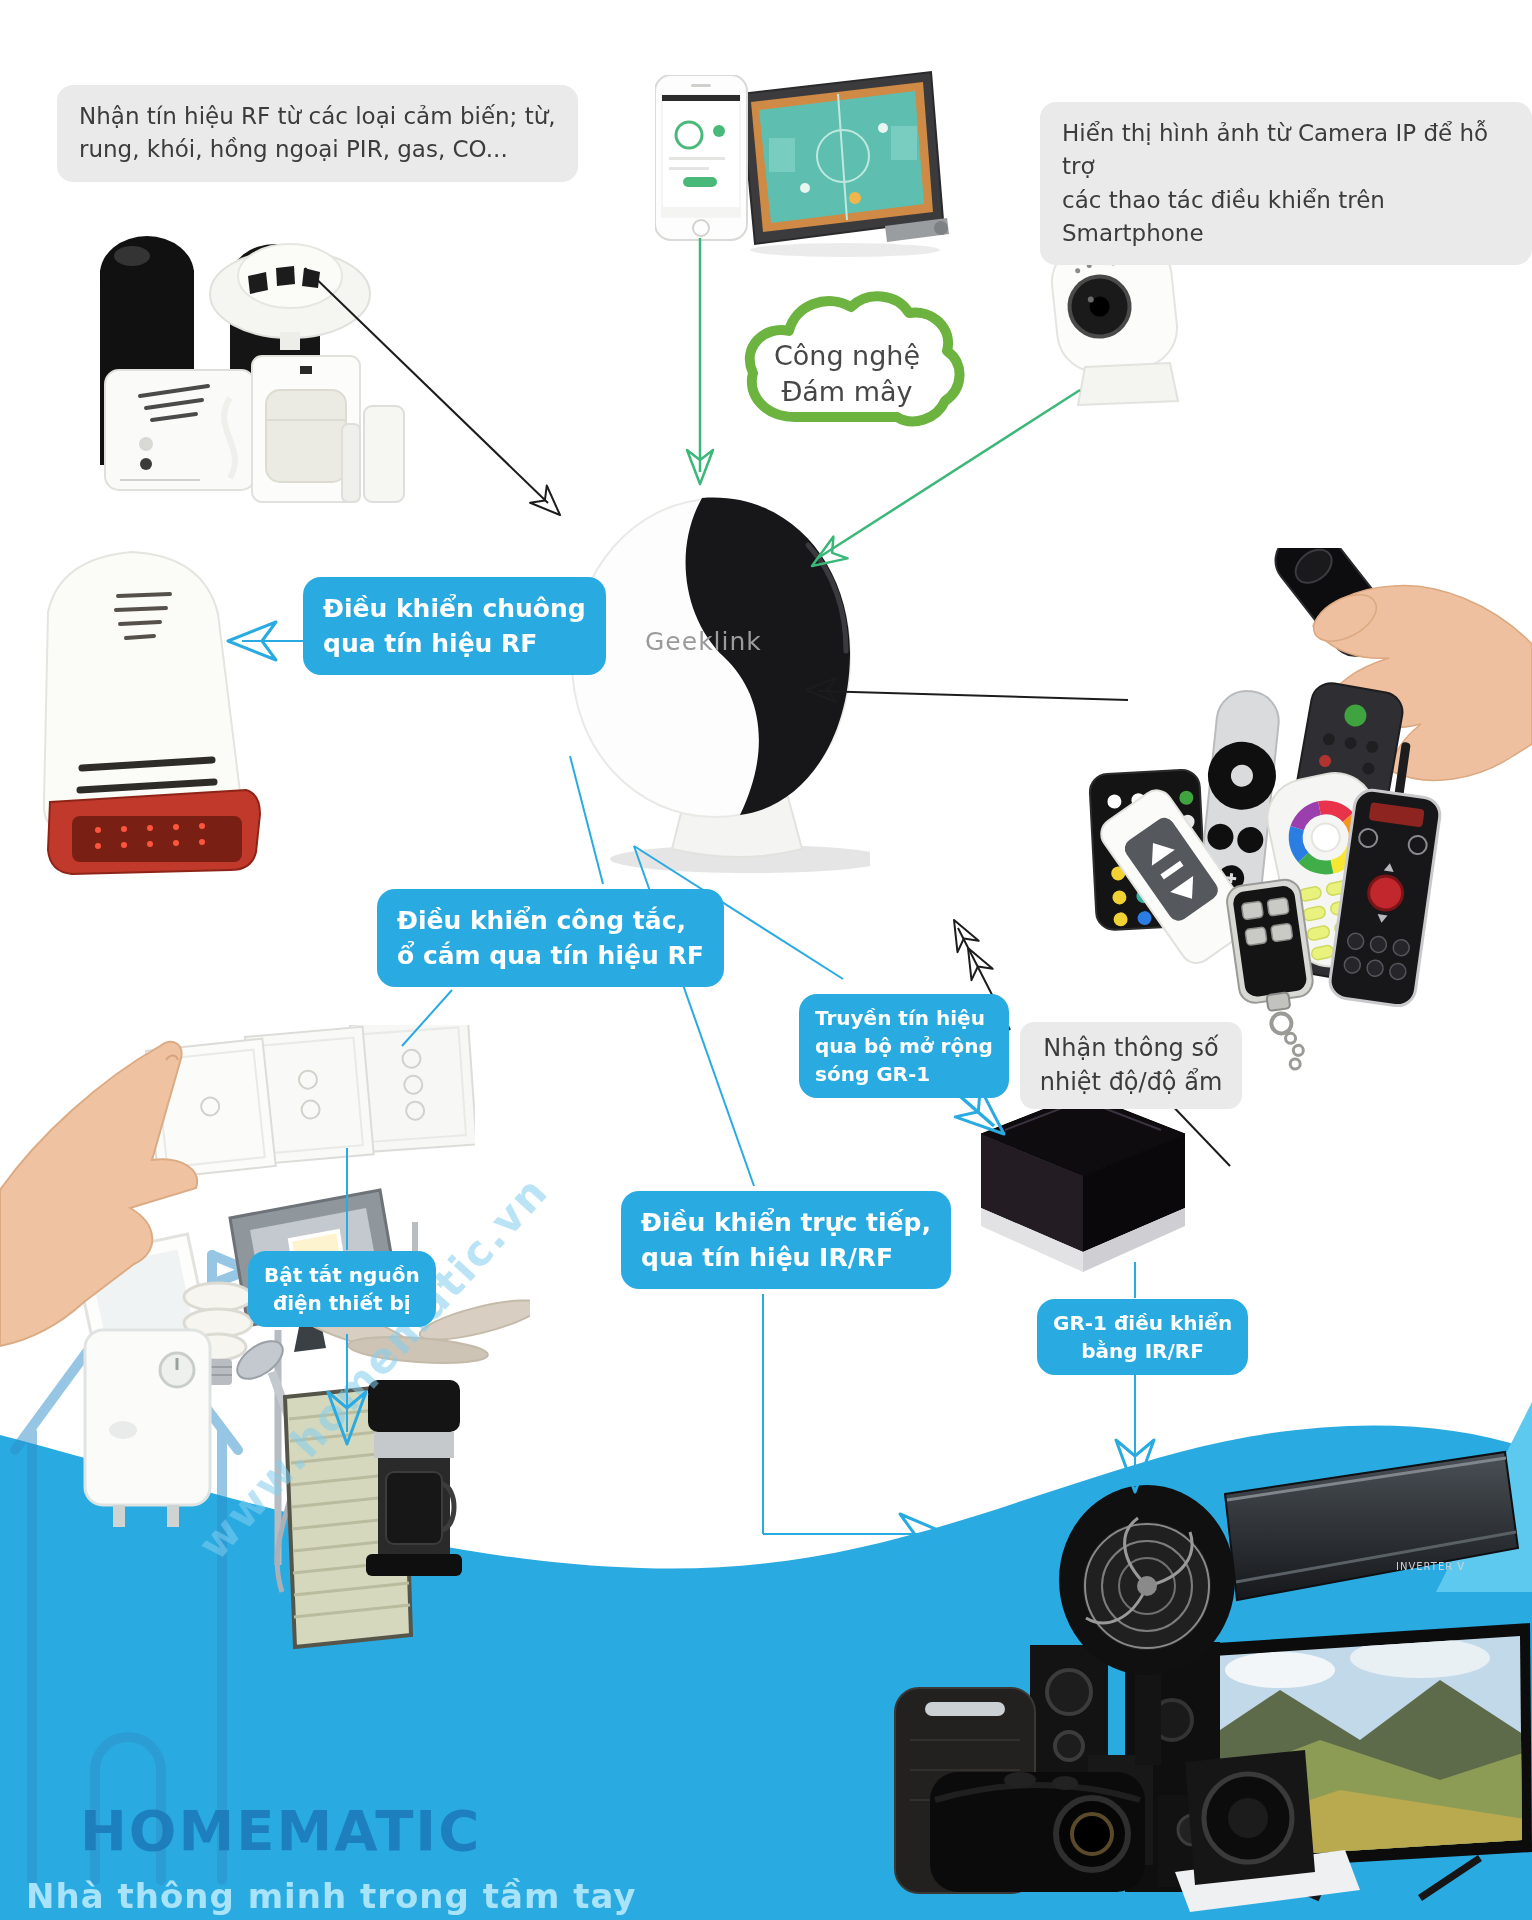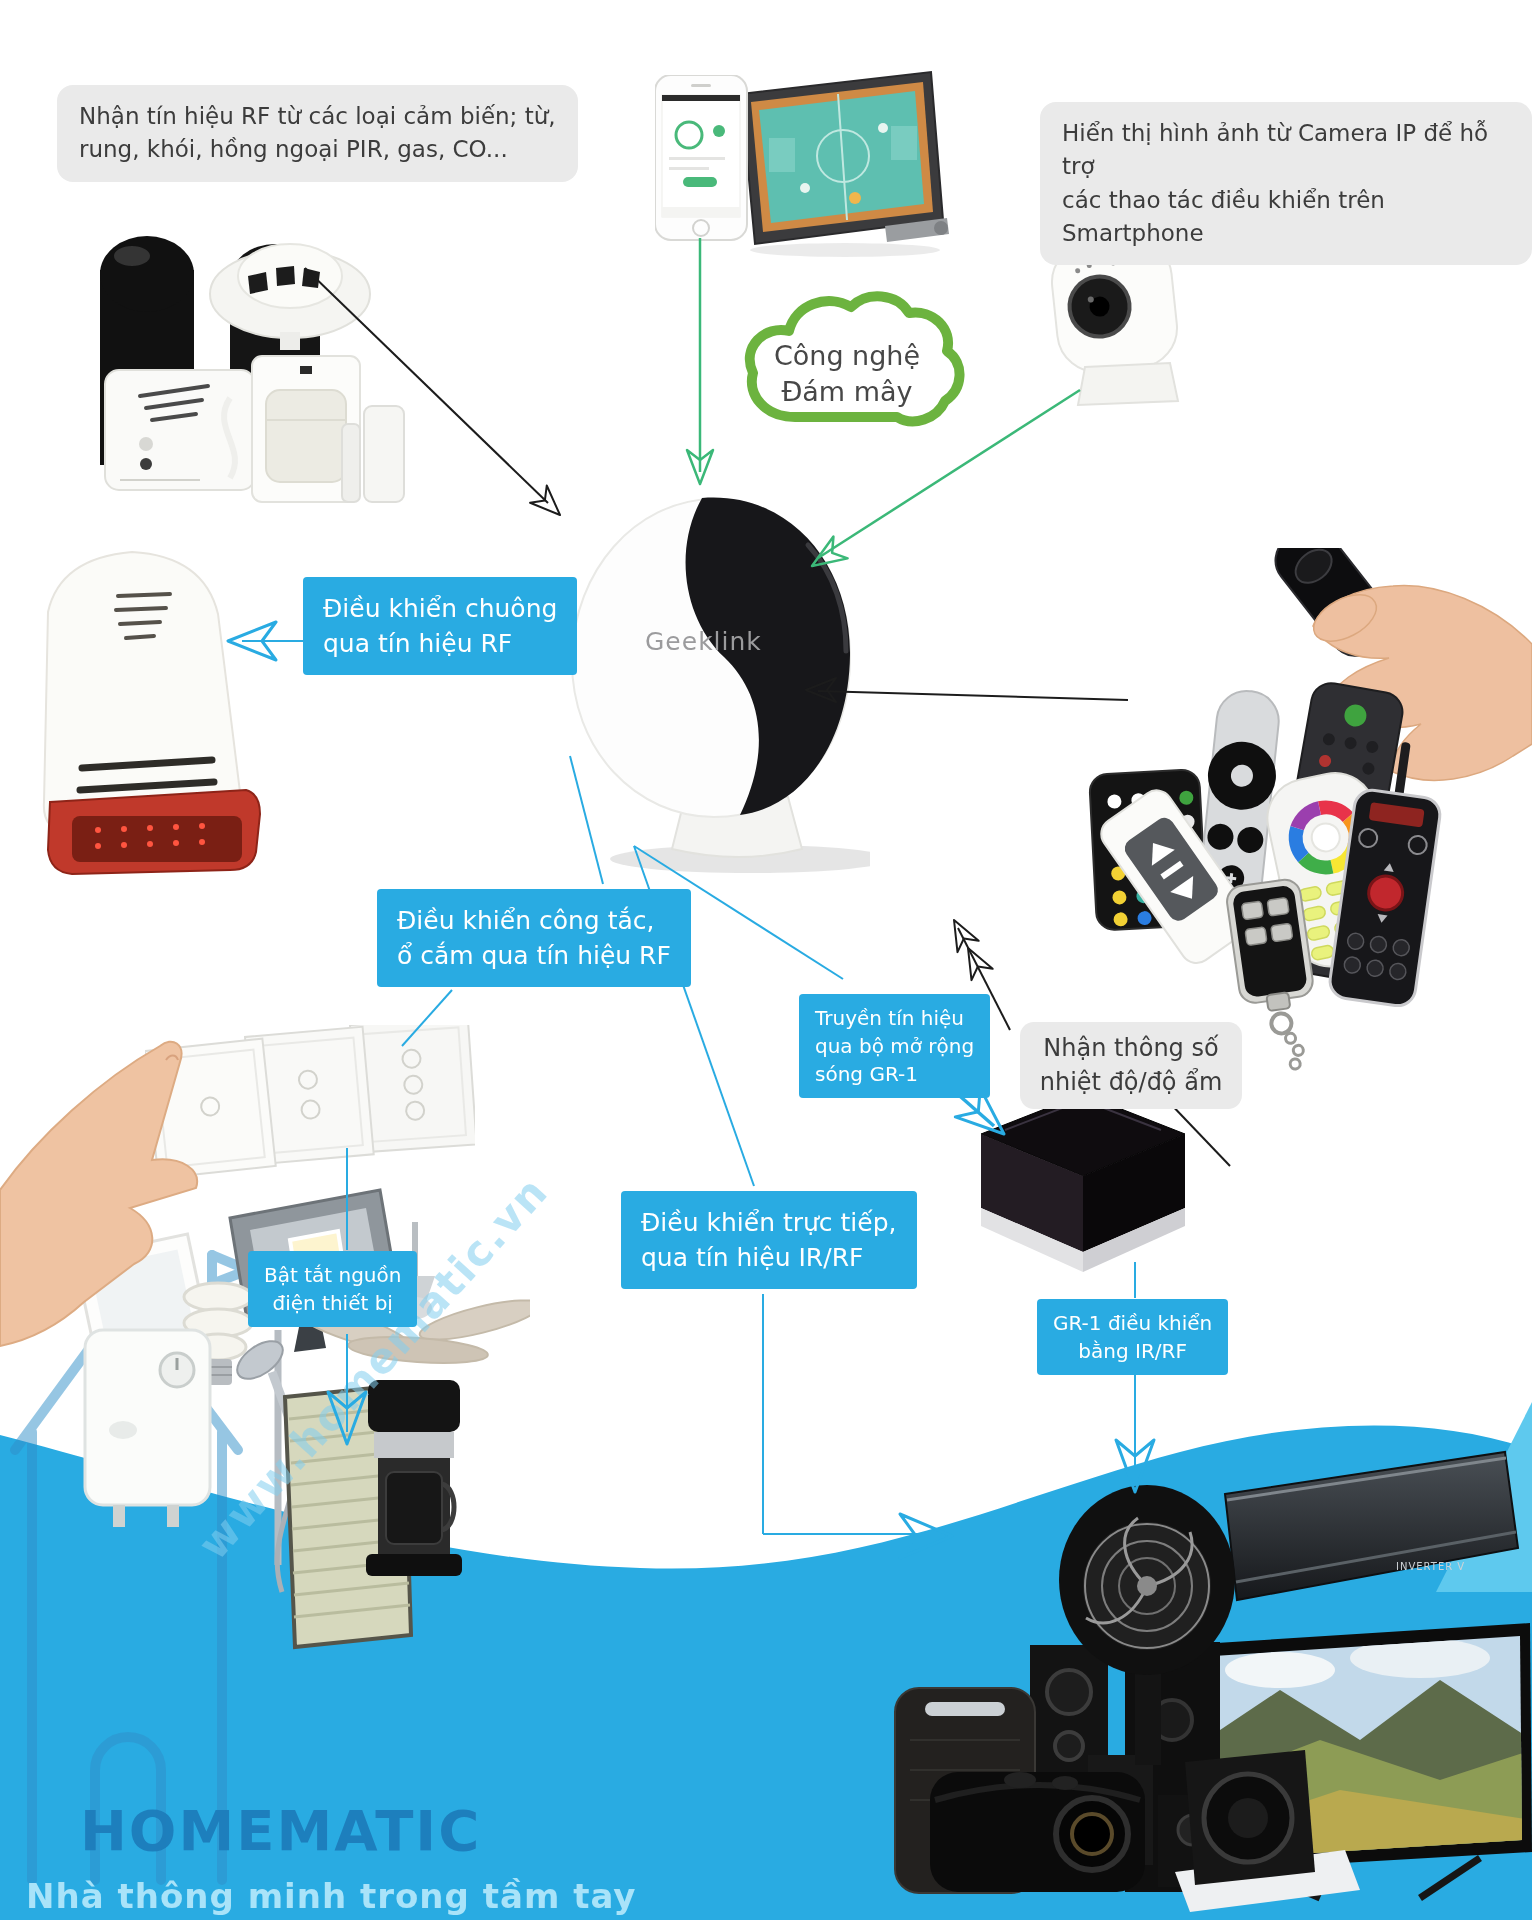--- a/index.html
+++ b/index.html
@@ -2,22 +2,22 @@
 <html><head>
 <meta charset="utf-8">
 <style>
   html,body{margin:0;padding:0;background:#fff;}
   .canvas{position:relative;width:1532px;height:1920px;overflow:hidden;background:#ffffff;
           font-family:"DejaVu Sans","Liberation Sans",sans-serif;}
   .abs{position:absolute;}
   .lbl{position:absolute;box-sizing:border-box;white-space:pre-line;}
   .bubble{background:#EAEAEA;border-radius:16px;color:#3c3c3c;font-size:23px;line-height:1.45;
           padding:15px 22px;font-weight:500;}
-  .bluetag{background:#29ABE2;border-radius:4px;color:#ffffff;font-size:25px;line-height:1.4;
-           padding:14px 20px;font-weight:400;}
+  .bluetag{background:#29ABE2;border-radius:18px;color:#ffffff;font-size:25px;line-height:1.4;
+           padding:14px 20px;font-weight:700;}
   .bluetag.small{font-size:20px;padding:10px 16px;}
   .graytag{background:#EAEAEA;border-radius:14px;color:#3c3c3c;font-size:24px;line-height:1.4;
            padding:10px 16px;text-align:center;font-weight:500;}
   .center{text-align:center;}
   .cloud-label{color:#474747;font-size:27px;line-height:1.35;font-weight:500;text-align:center;background:transparent;}
   .hub-brand{color:#9b9b9d;font-size:25px;letter-spacing:1px;text-align:left;background:transparent;}
   .ac-label{color:#cdd2d6;font-size:10px;letter-spacing:1px;background:transparent;}
   .brand-name{color:#1d7cba;opacity:.92;font-size:56px;font-weight:700;letter-spacing:2px;background:transparent;}
   .brand-tagline{color:#a9e3f9;font-size:34px;font-weight:500;letter-spacing:1px;background:transparent;}
   .watermark{color:rgba(130,205,238,0.55);font-size:42px;font-weight:600;letter-spacing:2px;

